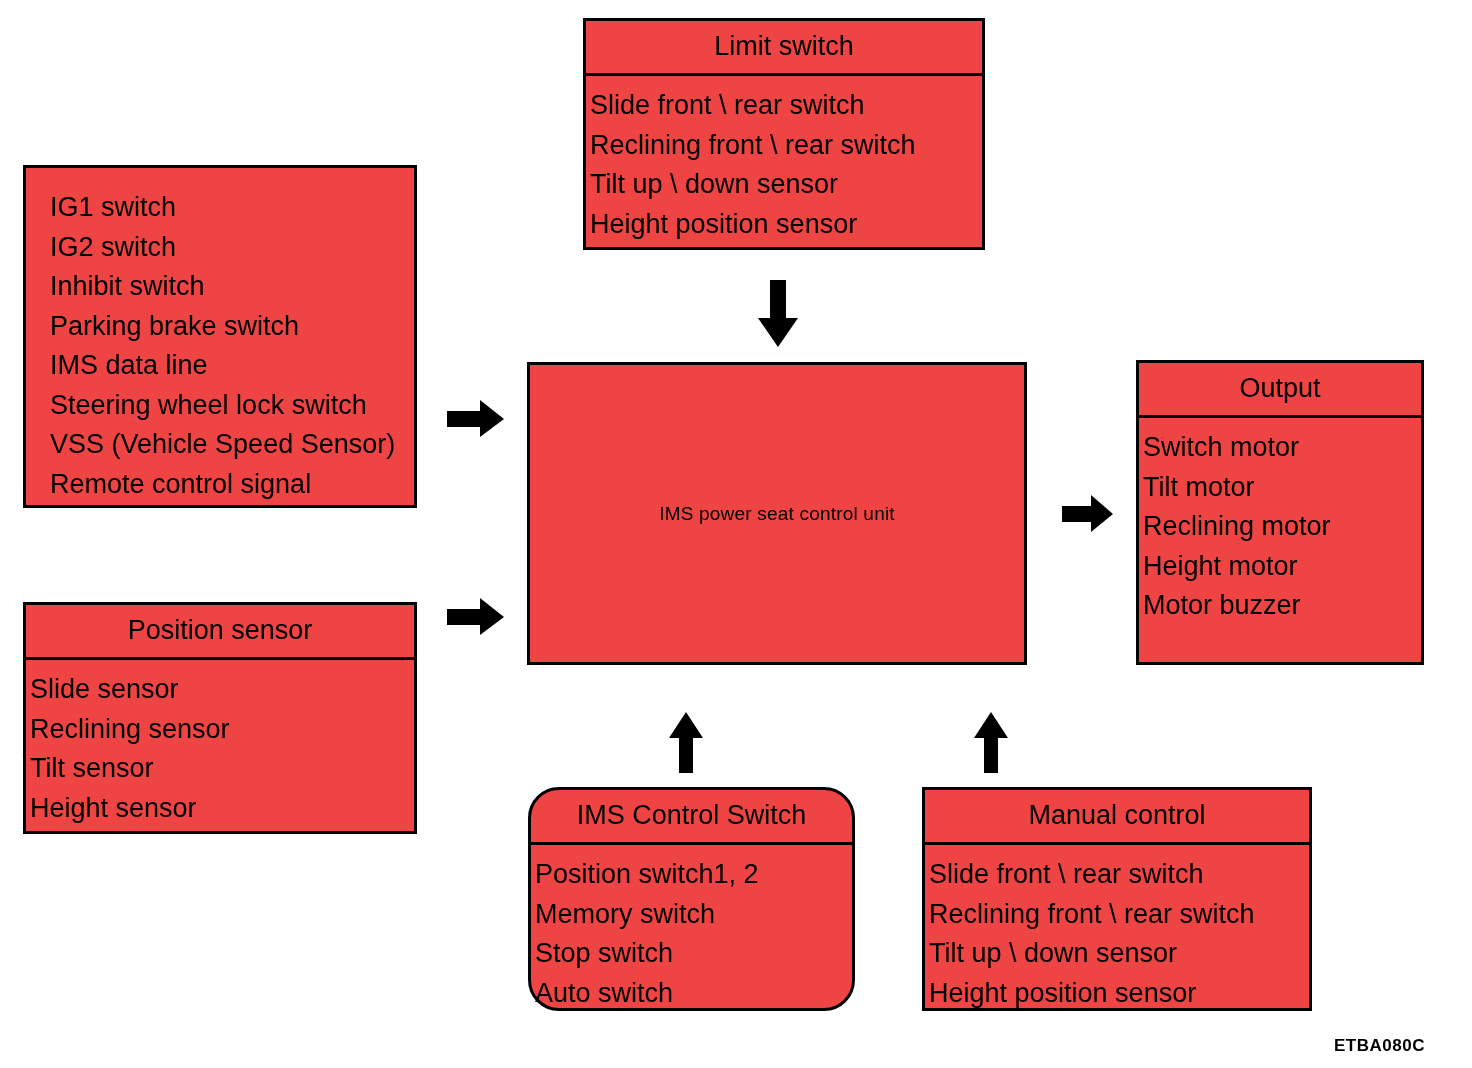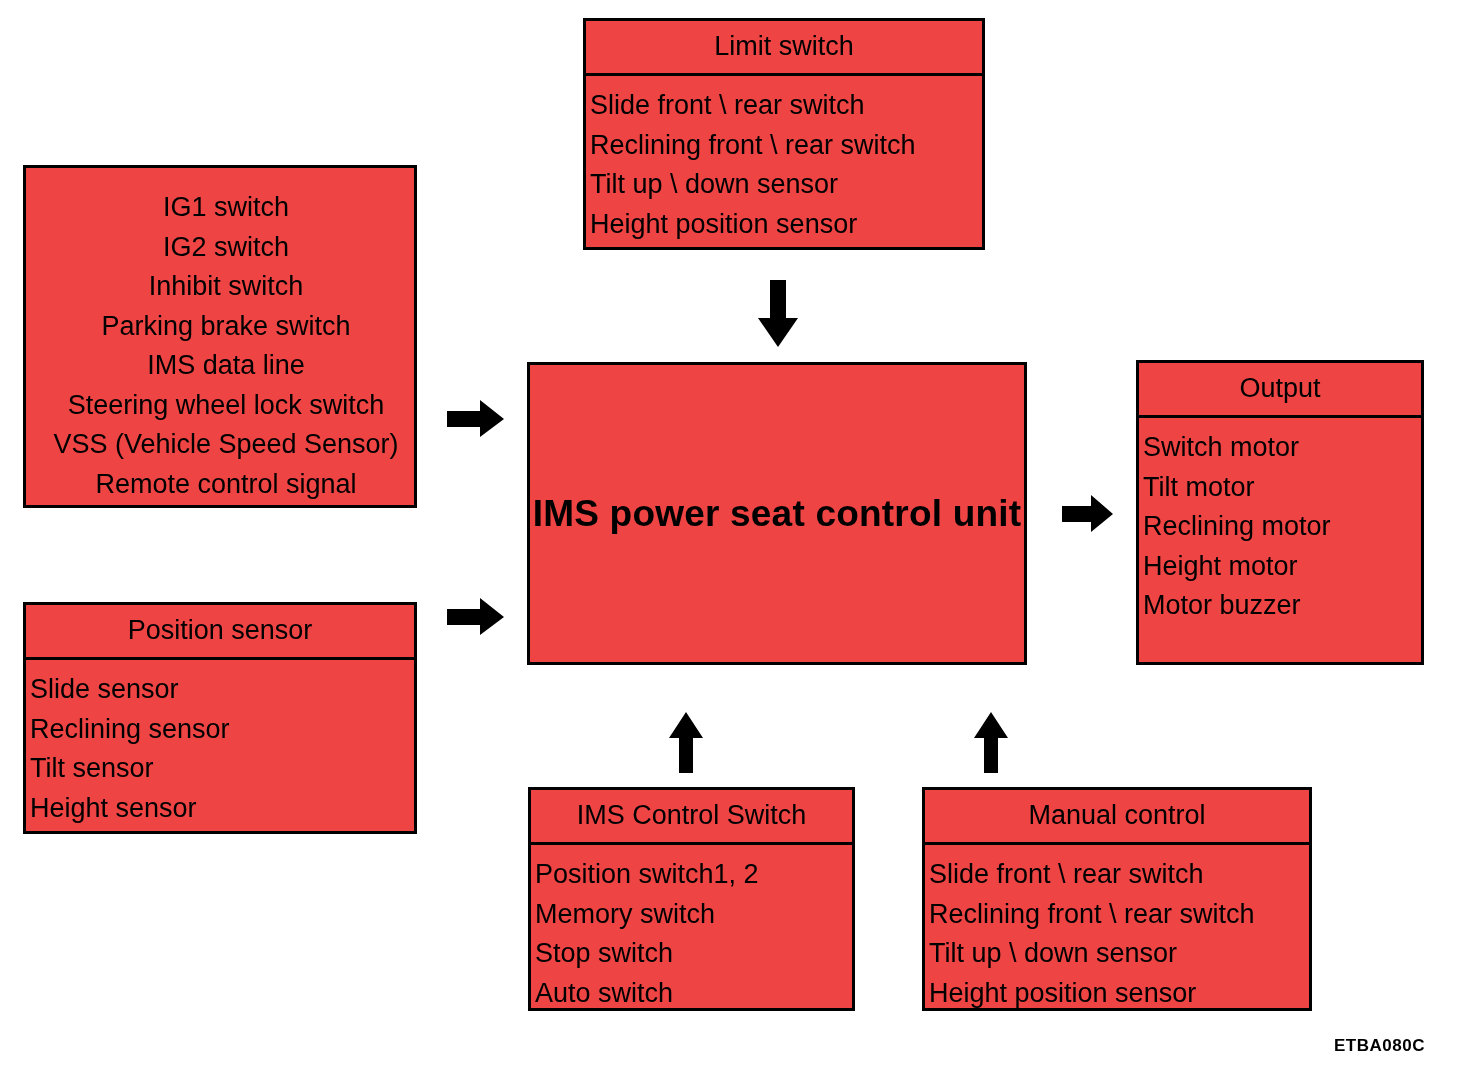--- a/index.html
+++ b/index.html
@@ -40,37 +40,36 @@
   }
   .box-body .row {
     font-size: 27px;
     line-height: 39.5px;
     white-space: nowrap;
   }
 
   
   .plainbody {
     padding: 20px 12px 18px 24px;
-    text-align: center;
   }
   .plainbody .row {
     font-size: 27px;
     line-height: 39.5px;
     white-space: nowrap;
   }
 
   
   #ecu {
     display: flex;
     align-items: center;
     justify-content: center;
   }
   #ecu .ecu-label {
-    font-size: 37px;
-    font-weight: bold;
+    font-size: 19px;
+    font-weight: normal;
     letter-spacing: 0.2px;
     white-space: nowrap;
   }
 
   
   .arrow {
     position: absolute;
   }
   .arrow svg { display: block; }
 
@@ -166,21 +165,21 @@
       <polygon points="18,0 35,26 25,26 25,61 11,61 11,26 1,26" fill="#000000"></polygon>
     </svg>
   </div>
 
   <div class="arrow" style="left:973px; top:712px;">
     <svg width="36" height="62" viewBox="0 0 36 62">
       <polygon points="18,0 35,26 25,26 25,61 11,61 11,26 1,26" fill="#000000"></polygon>
     </svg>
   </div>
 
-  <div class="box" id="ims-control-switch-box" style="left:528px; top:787px; width:327px; height:224px;">
+  <div class="box" id="ims-control-switch-box" style="left:528px; top:787px; width:327px; height:224px;border-radius:31px;">
     <div class="box-title">IMS Control Switch</div>
     <div class="box-body">
       <div class="row">Position switch1, 2</div>
       <div class="row">Memory switch</div>
       <div class="row">Stop switch</div>
       <div class="row">Auto switch</div>
     </div>
   </div>
 
   <div class="box" id="manual-switch-box" style="left:922px; top:787px; width:390px; height:224px;">

